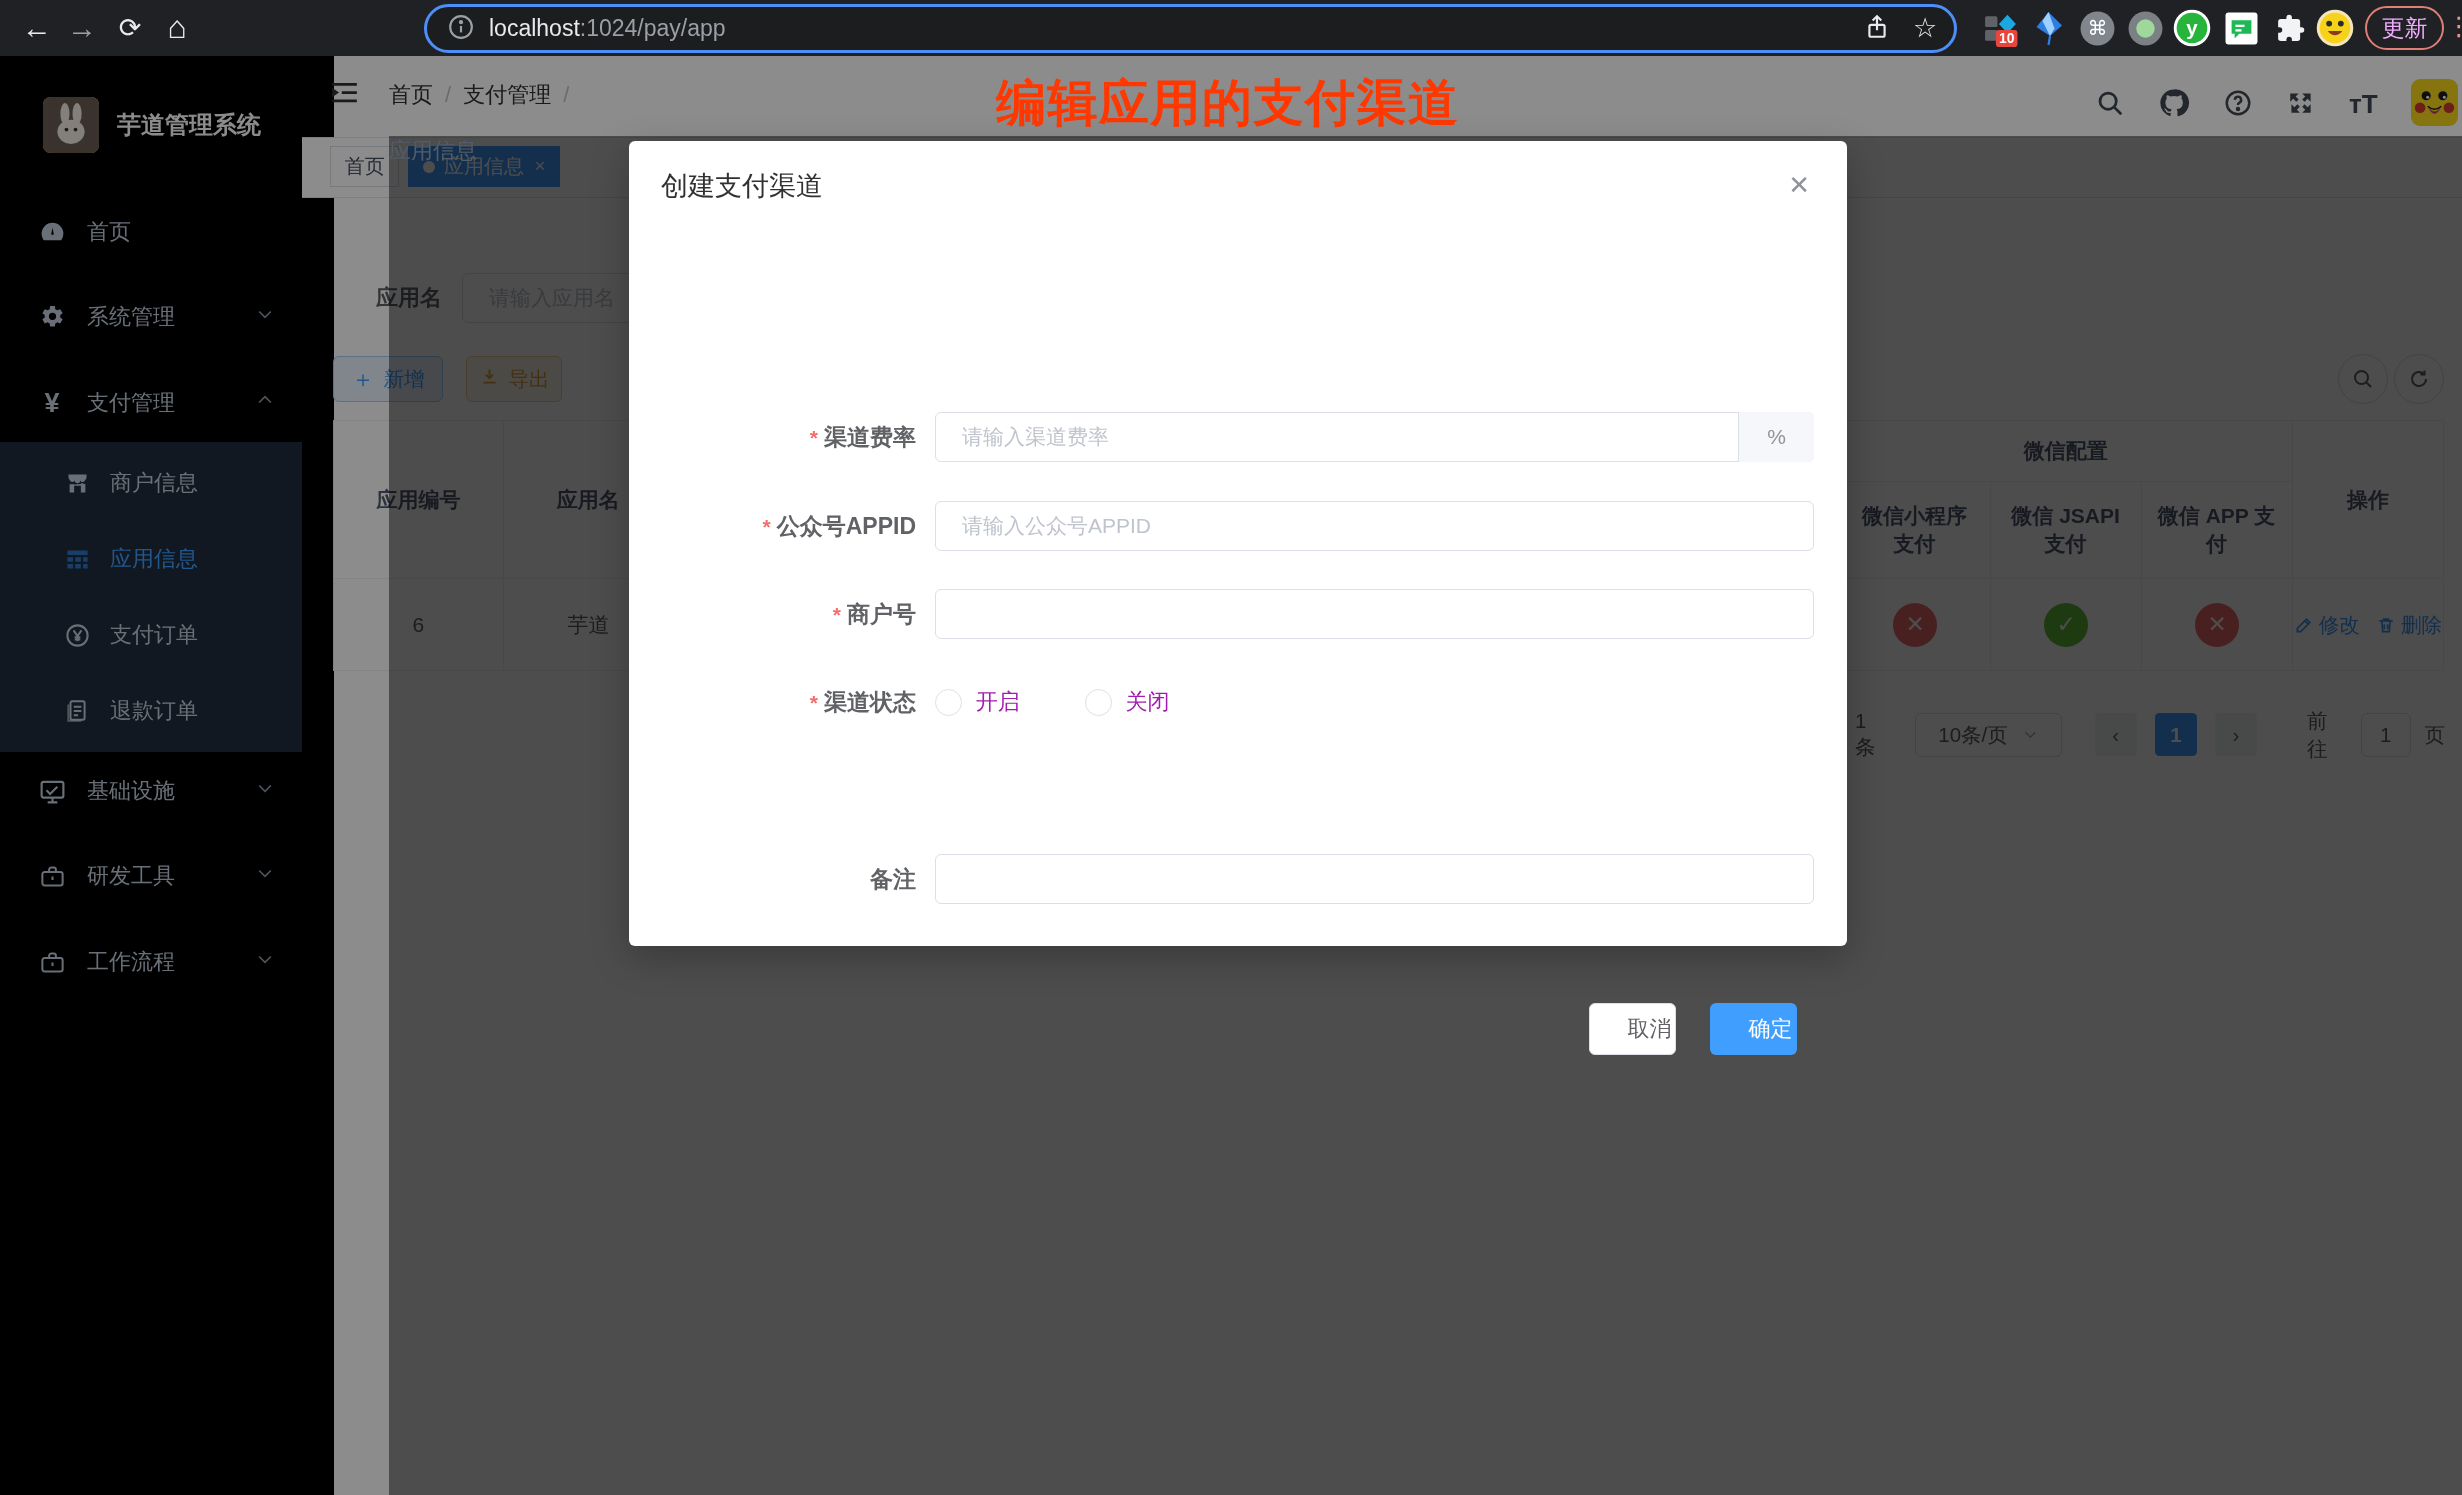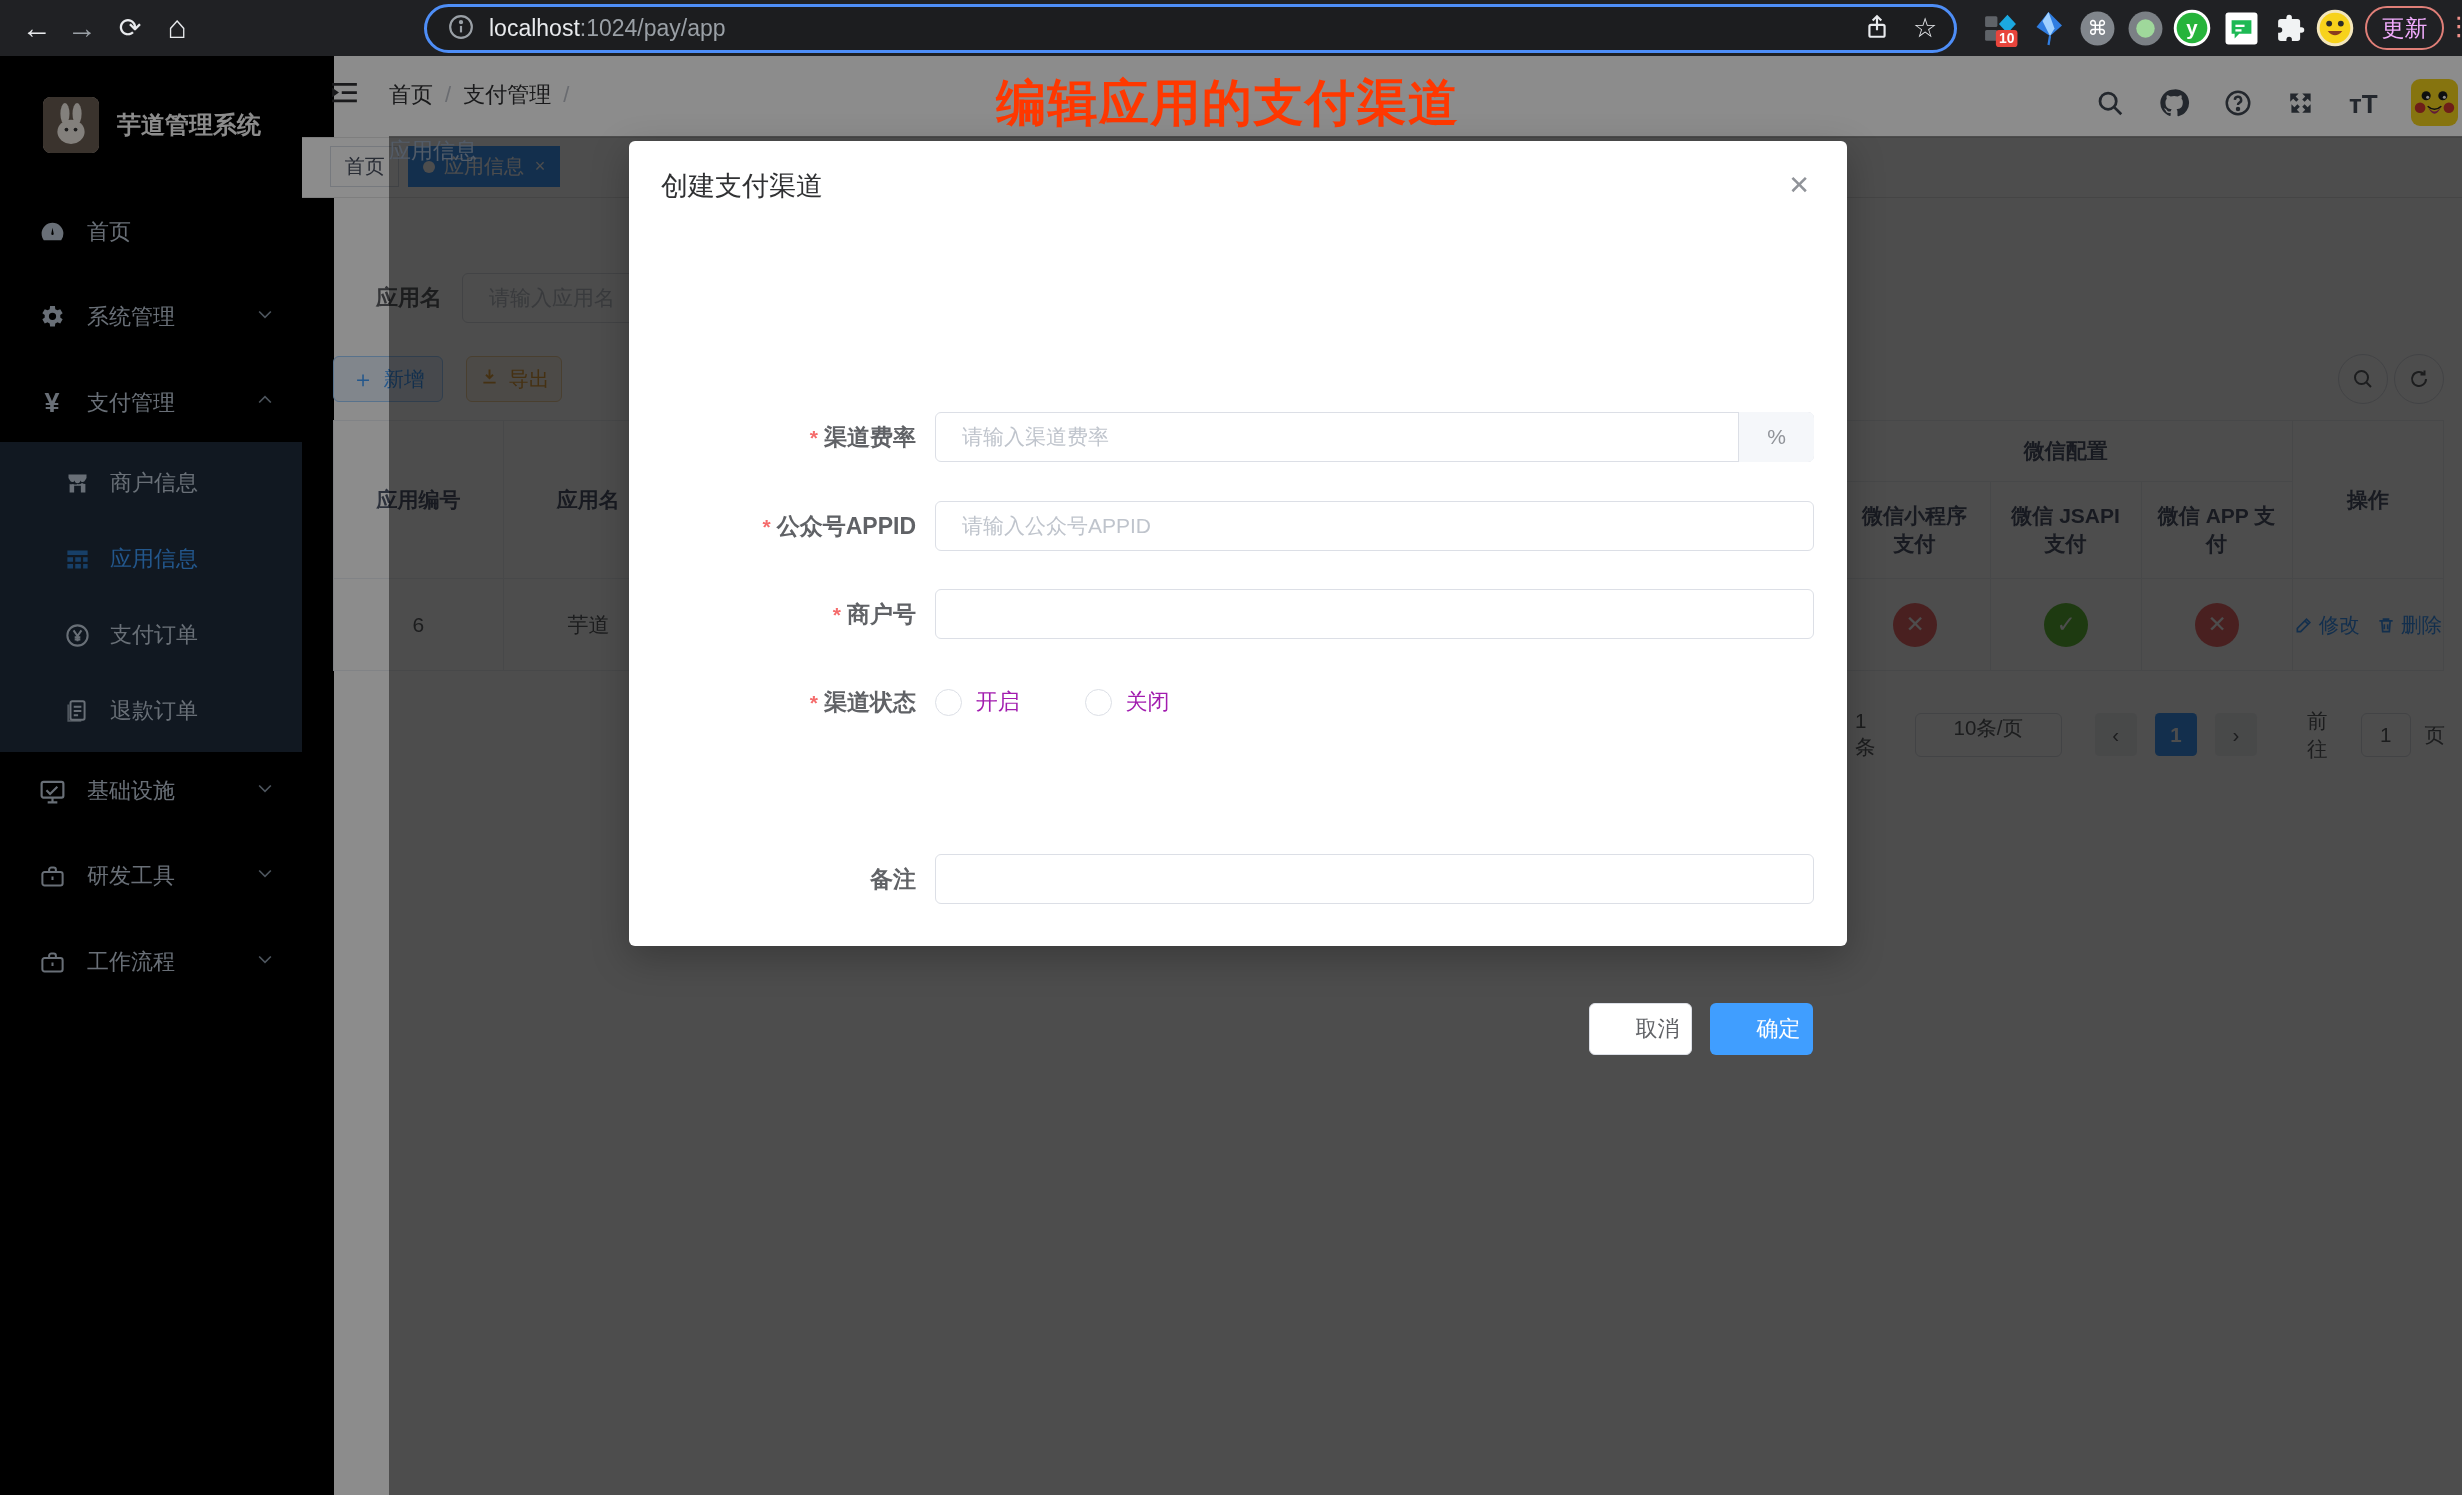--- a/index.html
+++ b/index.html
@@ -64,21 +64,21 @@
           color:#606266; font-size:21px; text-align:center; }
   .hcell { font-weight:bold; color:#515a6e; }
   .status-circle { width:44px; height:44px; border-radius:50%; display:flex; align-items:center; justify-content:center; color:#fff; font-size:23px; }
   .st-off { background:#f56c6c; }
   .st-on { background:#67c23a; }
   .op-link { color:#409eff; font-size:20.5px; display:inline-flex; align-items:center; gap:4.6px; cursor:pointer; }
 
   
   .pg-total { font-size:20.5px; color:#606266; }
   .pg-select { width:150px; height:44px; border:1.5px solid #dcdfe6; border-radius:6px; display:flex; align-items:center; justify-content:center;
-               gap:13.7px; font-size:20.5px; color:#606266; background:#fff;flex-direction:column; }
+               gap:13.7px; font-size:20.5px; color:#606266; background:#fff; }
   .pg-box { width:43px; height:43px; border-radius:4.6px; background:#f0f2f5; color:#606266; display:flex; align-items:center; justify-content:center; font-size:20.5px; }
   .pg-box.on { background:#2268b4; background:#1f6ab8; background:#409eff; color:#fff; font-weight:bold; }
   .pg-goto { font-size:20.5px; color:#606266; }
   .pg-input { width:50px; height:44px; border:1.5px solid #dcdfe6; border-radius:6px; text-align:center; font-size:20.5px; color:#606266; }
 
   
   .dim { position:absolute; left:0; top:56px; width:2462px; height:1439px; background:rgba(0,0,0,0.45); z-index:40; }
   .annotation { position:absolute; left:996px; top:70px; z-index:50; font-size:50px; font-weight:bold; letter-spacing:1.5px; }
   .modal { position:absolute; left:629px; top:141px; width:1218px; height:805px; background:#fff; border-radius:6px;
            box-shadow:0 12px 37px rgba(0,0,0,.25); z-index:60; }
@@ -86,21 +86,21 @@
   .m-close { position:absolute; right:37px; top:29px; font-size:26px; color:#909399; cursor:pointer; }
   .f-row { position:absolute; left:0; width:1218px; height:50px; display:flex; align-items:center; }
   .f-label { position:absolute; left:0; width:287px; text-align:right; font-size:23px; color:#606266; font-weight:600; }
   .f-star { color:#f56c6c; margin-right:6px; font-size:21px; }
   .f-input { position:absolute; left:306px; width:879px; height:50px; }
   .f-input input { width:100%; height:100%; }
   .suffix-box { position:absolute; right:0; top:0; width:76px; height:50px; background:#f5f7fa; border-left:1.5px solid #dcdfe6;
                 border-radius:0 6px 6px 0; display:flex; align-items:center; justify-content:center; color:#909399; font-size:21px; }
   .radio { width:27px; height:27px; border:1.5px solid #dcdfe6; border-radius:50%; background:#fff; }
   .radio-label { font-size:22px; color:#a21caf; margin-left:13.7px; }
-  .m-btn { position:absolute; top:862px; width:103px; height:52px; border-radius:6px; font-size:22px;
+  .m-btn { position:absolute; top:862px; width:87px; height:52px; border-radius:6px; font-size:22px;
            display:flex; align-items:center; justify-content:center; cursor:pointer;padding-left:34px; } 
 </style>
 </head>
 <body>
 
 <div class="chrome">
   <div class="nav-ic" style="left:16.7px;">←</div>
   <div class="nav-ic" style="left:62px;color:#9aa0a6;">→</div>
   <div class="nav-ic" style="left:110px;font-size:27px;">⟳</div>
   <div class="nav-ic" style="left:157px;font-size:32px;">⌂</div>

